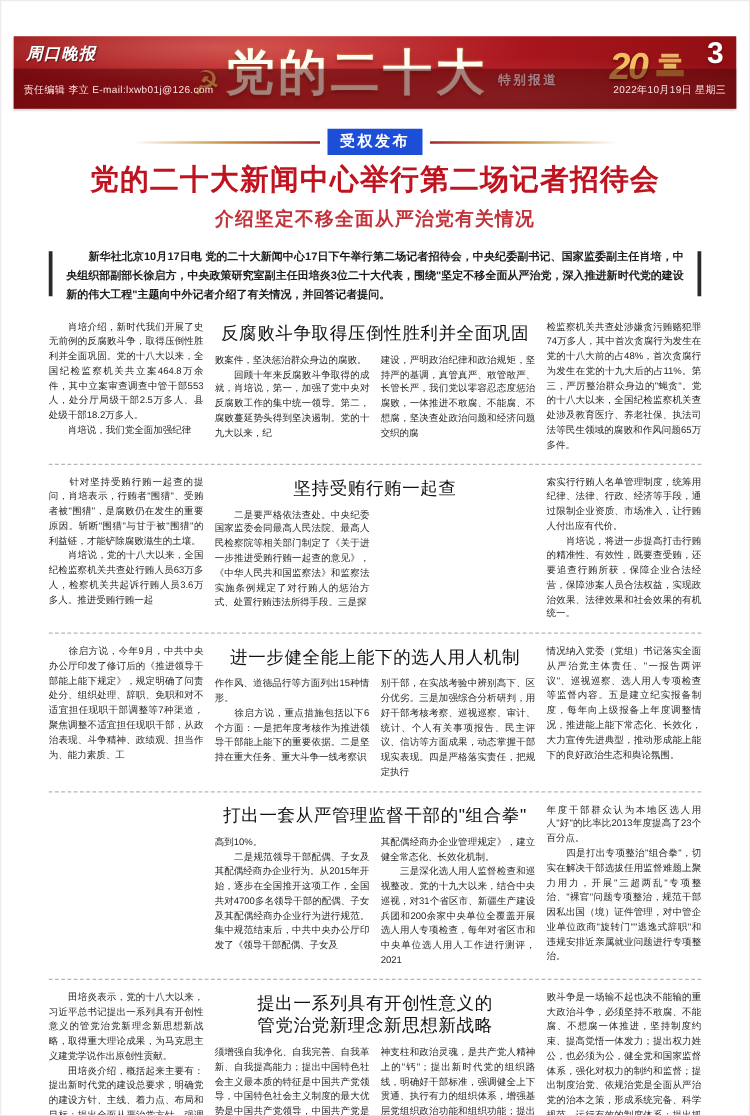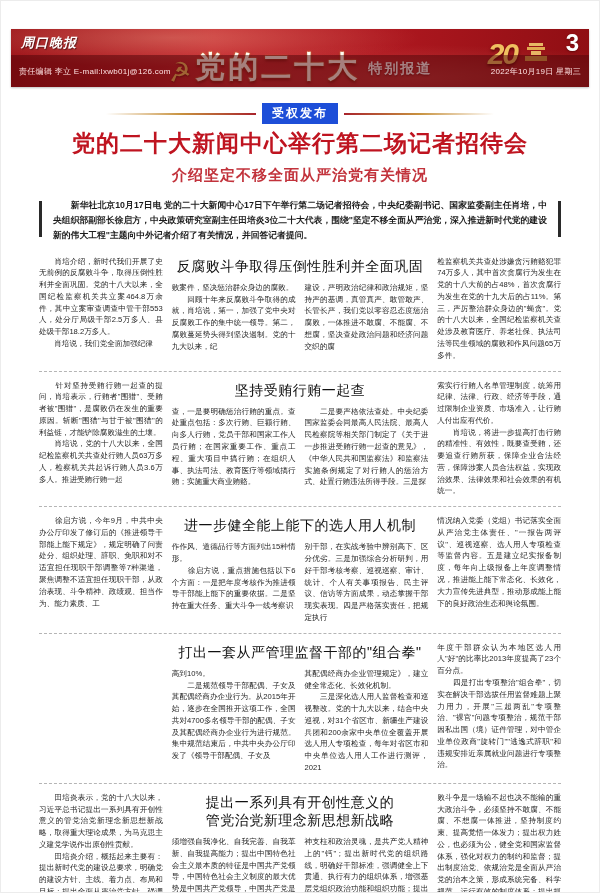--- a/index.html
+++ b/index.html
@@ -12,23 +12,23 @@
     background:
       radial-gradient(ellipse at 28% 15%, rgba(255,225,185,.28), transparent 42%),
       radial-gradient(ellipse at 70% 85%, rgba(255,170,150,.22), transparent 48%),
       linear-gradient(95deg,#9c1016 0%,#c3232a 35%,#b01820 62%,#8f0e13 100%);
     box-shadow:0 1px 2px rgba(0,0,0,.25);}
   .mh-logo{position:absolute;left:10px;top:5px;font-style:italic;font-weight:700;font-size:13px;
     letter-spacing:1px;text-shadow:1px 1px 1px rgba(0,0,0,.45);}
   .mh-center{position:absolute;left:0;right:0;top:2px;text-align:center;white-space:nowrap;}
   .mh-emblem{display:inline-block;color:#f2c25e;font-size:26px;vertical-align:-4px;
     text-shadow:0 1px 2px rgba(60,0,0,.6);transform:rotate(-8deg);margin-right:4px;}
-  .mh-title{display:inline-block;font-size:30px;font-weight:900;letter-spacing:3px;color:#fffdf2;
-    text-shadow:0 2px 3px rgba(90,0,0,.65),0 0 2px #e8b64c;margin-top:16px;}
-  .mh-sub{display:inline-block;font-size:14px;font-weight:700;letter-spacing:2px;color:#fff;
+  .mh-title{display:inline-block;font-size:39px;font-weight:900;letter-spacing:3px;color:#fffdf2;
+    text-shadow:0 2px 3px rgba(90,0,0,.65),0 0 2px #e8b64c;}
+  .mh-sub{display:inline-block;font-size:10px;font-weight:700;letter-spacing:2px;color:#fff;
     margin-left:8px;text-shadow:0 1px 2px rgba(90,0,0,.7);vertical-align:4px;}
   .mh-20{position:absolute;right:72px;top:8px;font-size:30px;font-weight:900;font-style:italic;
     color:#f0c060;text-shadow:0 2px 3px rgba(70,0,0,.7);letter-spacing:-2px;}
   .mh-monument{position:absolute;right:40px;top:12px;width:26px;height:22px;opacity:.95;}
   .mh-page{position:absolute;right:10px;top:0;font-size:24px;font-weight:700;color:#fff;
     text-shadow:0 1px 2px rgba(70,0,0,.6);}
   .mh-strip{position:absolute;bottom:0;left:0;right:0;height:15px;background:rgba(78,4,8,.5);
     display:flex;justify-content:space-between;align-items:center;padding:16px 8px;
     font-size:8px;color:#ffe3e3;letter-spacing:.3px;}
   
@@ -110,21 +110,20 @@
     </div>
     <div class="band-col col-d">检监察机关共查处涉嫌贪污贿赂犯罪74万多人，其中首次贪腐行为发生在党的十八大前的占48%，首次贪腐行为发生在党的十九大后的占11%。第三，严厉整治群众身边的"蝇贪"。党的十八大以来，全国纪检监察机关查处涉及教育医疗、养老社保、执法司法等民生领域的腐败和作风问题65万多件。</div>
   </section>
 
   <section class="band">
     <div class="band-col col-a">　　针对坚持受贿行贿一起查的提问，肖培表示，行贿者"围猎"、受贿者被"围猎"，是腐败仍在发生的重要原因。斩断"围猎"与甘于被"围猎"的利益链，才能铲除腐败滋生的土壤。
 　　肖培说，党的十八大以来，全国纪检监察机关共查处行贿人员63万多人，检察机关共起诉行贿人员3.6万多人。推进受贿行贿一起</div>
     <div class="band-mid">
       <h3 class="band-title">坚持受贿行贿一起查</h3>
       <div class="mid-cols">
-        <div class="band-col">查，一是要明确惩治行贿的重点。查处重点包括：多次行贿、巨额行贿、向多人行贿，党员干部和国家工作人员行贿；在国家重要工作、重点工程、重大项目中搞行贿；在组织人事、执法司法、教育医疗等领域搞行贿；实施重大商业贿赂。</div>
         <div class="band-col">　　二是要严格依法查处。中央纪委国家监委会同最高人民法院、最高人民检察院等相关部门制定了《关于进一步推进受贿行贿一起查的意见》，《中华人民共和国监察法》和监察法实施条例规定了对行贿人的惩治方式、处置行贿违法所得手段。三是探</div>
       </div>
     </div>
     <div class="band-col col-d">索实行行贿人名单管理制度，统筹用纪律、法律、行政、经济等手段，通过限制企业资质、市场准入，让行贿人付出应有代价。
 　　肖培说，将进一步提高打击行贿的精准性、有效性，既要查受贿，还要追查行贿所获，保障企业合法经营，保障涉案人员合法权益，实现政治效果、法律效果和社会效果的有机统一。</div>
   </section>
 
   <section class="band">
     <div class="band-col col-a">　　徐启方说，今年9月，中共中央办公厅印发了修订后的《推进领导干部能上能下规定》，规定明确了问责处分、组织处理、辞职、免职和对不适宜担任现职干部调整等7种渠道，聚焦调整不适宜担任现职干部，从政治表现、斗争精神、政绩观、担当作为、能力素质、工</div>
     <div class="band-mid">

